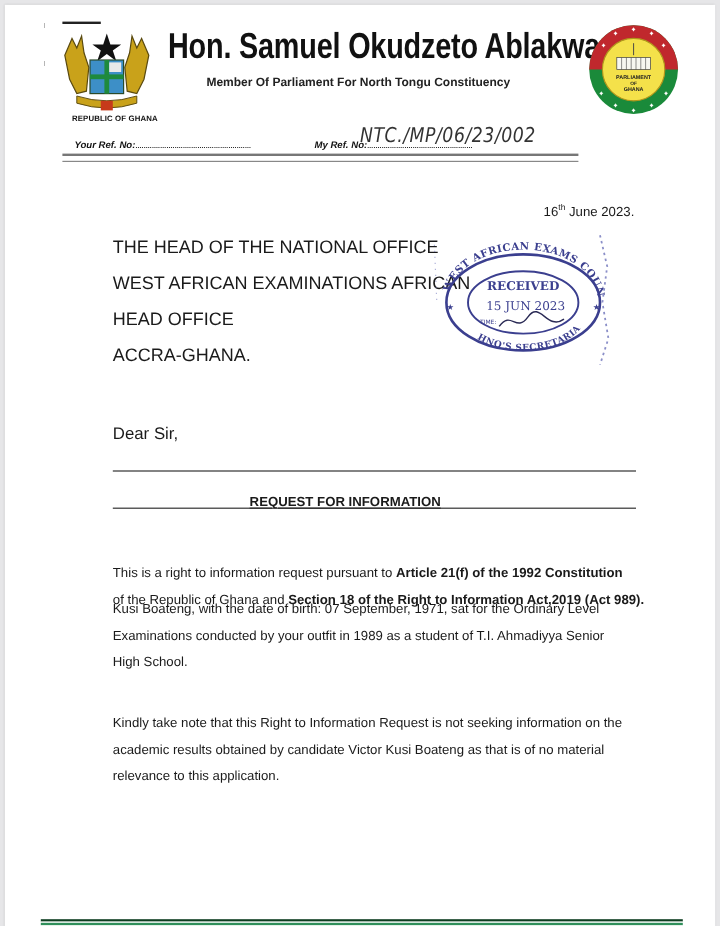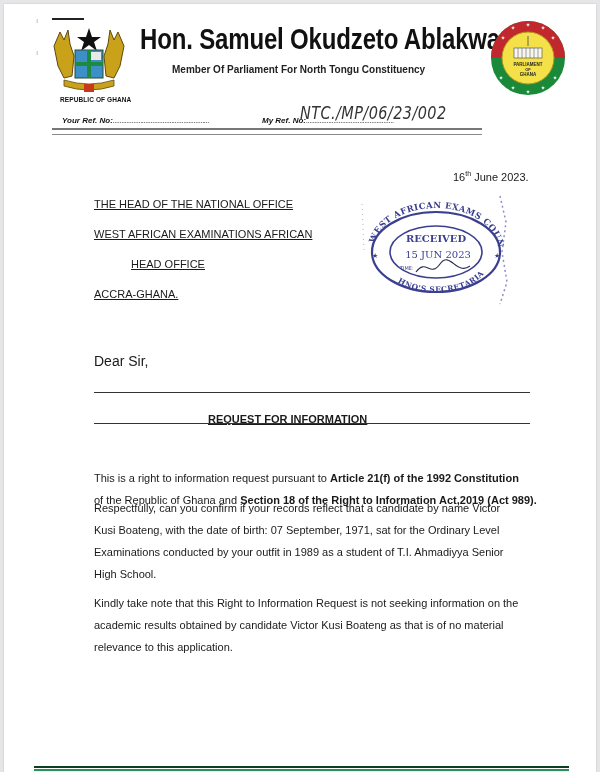--- a/index.html
+++ b/index.html
@@ -37,21 +37,21 @@
   .dots { font-weight: normal; letter-spacing: -0.5px; }
   .handwritten {
     left: 296px; top: 99px; font-family: "DejaVu Sans", sans-serif; font-size: 17px;
     color: #333; font-weight: normal; letter-spacing: 0.5px; transform: scaleX(0.85); transform-origin: left top;
     font-style: italic;
   }
   .double-rule { left: 48px; top: 124px; width: 430px; height: 4px; border-top: 2px solid #777; border-bottom: 1px solid #888; }
   .body-text { font-size: 14px; color: #1a1a1a; font-family: "Liberation Sans", sans-serif; white-space: nowrap; }
   .date { left: 449px; top: 166px; font-size: 11px; }
   .date sup { font-size: 7px; }
-  .addr { left: 90px; font-size: 11px; text-decoration: underline; }
+  .addr { left: 90px; font-size: 15px; }
   .stamp { left: 356px; top: 188px; width: 150px; height: 120px; }
   .salut { left: 90px; top: 349px; }
   .rule-line { left: 90px; width: 436px; height: 1px; background: #333; }
   .heading { left: 204px; top: 409px; font-weight: bold; font-size: 11px; text-decoration: underline; }
   .para { left: 90px; line-height: 22px; font-size: 11px; }
   .bold { font-weight: bold; }
   .footer-band { left: 30px; top: 762px; width: 535px; height: 10px; }
 </style>
 </head>
 <body>
@@ -120,21 +120,21 @@
   <div class="abs handwritten">NTC./MP/06/23/002</div>
 
   <div class="abs double-rule"></div>
 
   <div class="abs body-text date">
     <span>16</span><sup>th</sup><span> June 2023.</span>
   </div>
 
   <div class="abs body-text addr" style="top:194px;">THE HEAD OF THE NATIONAL OFFICE</div>
   <div class="abs body-text addr" style="top:224px;">WEST AFRICAN EXAMINATIONS AFRICAN</div>
-  <div class="abs body-text addr" style="top:254px;margin-left:37px;">HEAD OFFICE</div>
+  <div class="abs body-text addr" style="top:254px;">HEAD OFFICE</div>
   <div class="abs body-text addr" style="top:284px;">ACCRA-GHANA.</div>
 
   <svg class="abs stamp" viewBox="0 0 150 120">
     <defs>
       <path id="arcTop" d="M14 58 A62 42 0 0 1 138 58"></path>
       <path id="arcBot" d="M30 84 A52 30 0 0 0 122 84"></path>
     </defs>
     <ellipse cx="76" cy="60" rx="64" ry="40" fill="none" stroke="#3b3f8f" stroke-width="2.2"></ellipse>
     <ellipse cx="76" cy="60" rx="46" ry="26" fill="none" stroke="#3b3f8f" stroke-width="1.6"></ellipse>
     <text font-size="8.5" font-weight="bold" fill="#3b3f8f" font-family="DejaVu Serif, serif" letter-spacing="0.4">
@@ -157,21 +157,20 @@
   <div class="abs rule-line" style="top:388px;"></div>
   <div class="abs body-text heading">REQUEST FOR INFORMATION</div>
   <div class="abs rule-line" style="top:419px;"></div>
 
   <div class="abs body-text para" style="top:435px;margin-top:28px;">
     <div><span>This is a right to information request pursuant to </span><span class="bold">Article 21(f) of the 1992 Constitution</span></div>
     <div><span>of the Republic of Ghana and </span><span class="bold">Section 18 of the Right to Information Act,2019 (Act 989).</span></div>
   </div>
 
   <div class="abs body-text para" style="top:493px;">
-    <div>Respectfully, can you confirm if your records reflect that a candidate by name Victor</div>
     <div>Kusi Boateng, with the date of birth: 07 September, 1971, sat for the Ordinary Level</div>
     <div>Examinations conducted by your outfit in 1989 as a student of T.I. Ahmadiyya Senior</div>
     <div>High School.</div>
   </div>
 
   <div class="abs body-text para" style="top:588px;">
     <div>Kindly take note that this Right to Information Request is not seeking information on the</div>
     <div>academic results obtained by candidate Victor Kusi Boateng as that is of no material</div>
     <div>relevance to this application.</div>
   </div>

